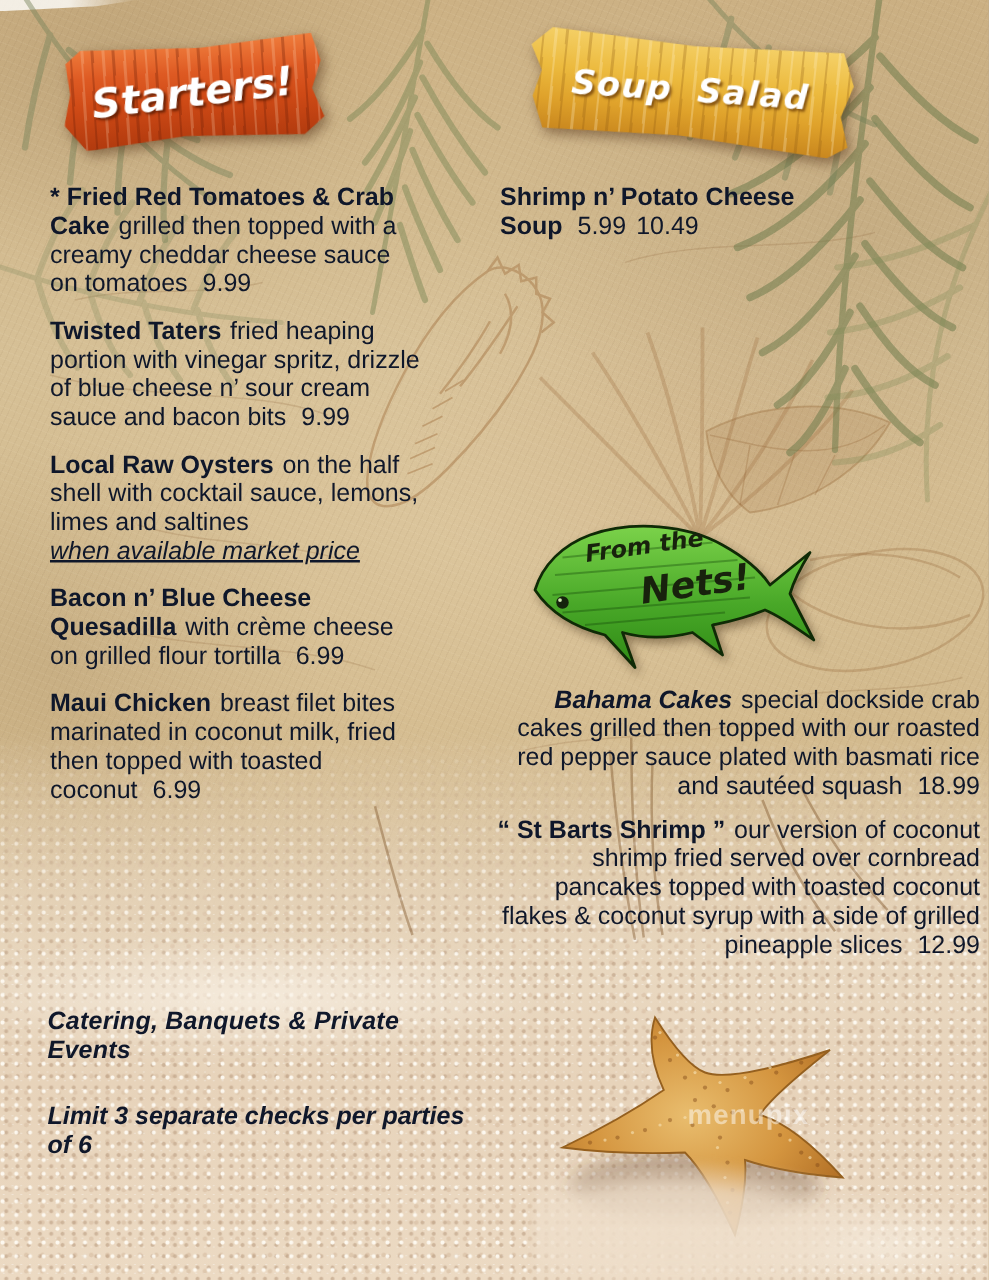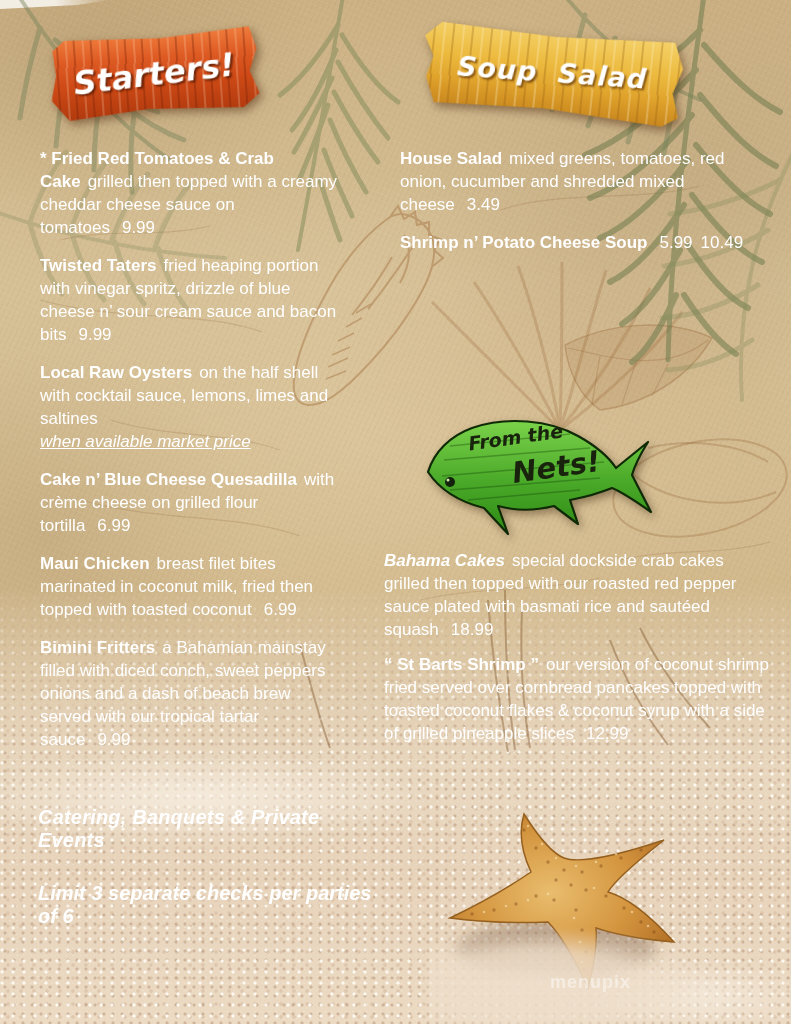--- a/index.html
+++ b/index.html
@@ -37,21 +37,21 @@
     -webkit-mask-image:linear-gradient(180deg,transparent 0,rgba(0,0,0,.55) 18%,#000 42%);
     mask-image:linear-gradient(180deg,transparent 0,rgba(0,0,0,.55) 18%,#000 42%);}
   .dune1{position:absolute;left:0;top:750px;width:440px;height:95px;
     background:radial-gradient(ellipse at 45% 50%, rgba(249,241,229,0.8), transparent 70%);filter:blur(7px);}
   .dune2{position:absolute;left:560px;top:960px;width:260px;height:70px;
     background:radial-gradient(ellipse, rgba(250,243,232,0.7), transparent 70%);filter:blur(7px);}
   .mound{position:absolute;left:428px;top:928px;width:290px;height:104px;
     background:radial-gradient(ellipse at 38% 55%, rgba(238,222,202,0.97) 0%, rgba(238,222,202,0.8) 42%, transparent 72%);
     filter:blur(3px);}
   
-  .watermark{position:absolute;left:550px;top:972px;font-size:18px;font-weight:700;
+  .watermark{position:absolute;left:550px;top:879px;font-size:22px;font-weight:700;
     letter-spacing:1px;color:rgba(255,255,255,0.48);}
   
   .plank-wrap{position:absolute;filter:drop-shadow(3px 4px 5px rgba(70,35,10,0.5));}
   .plank{position:relative;width:100%;height:100%;display:flex;align-items:center;justify-content:center;}
   .starters-wrap{left:50px;top:33px;width:208px;height:82px;transform:rotate(-4deg);}
   .plank-starters{
     background:linear-gradient(180deg,#ef7c3c 0%,#de5a23 30%,#cf4a16 58%,#b13a0e 100%);
     clip-path:polygon(2% 14%,8% 2%,54% 7%,97% 0%,100% 27%,96% 54%,100% 82%,92% 98%,46% 92%,8% 100%,0% 74%,3% 44%);}
   .plank-starters::before{content:"";position:absolute;inset:0;
     background:repeating-linear-gradient(91deg, rgba(255,226,196,0.22) 0 2px, transparent 2px 8px,
@@ -69,32 +69,32 @@
   .plank-soup .plank-text{font-size:27px;letter-spacing:1px;word-spacing:10px;
     text-shadow:2px 2px 2px rgba(120,70,10,0.85);transform:rotate(-2deg);}
   
   .fish-sign{position:absolute;left:420px;top:396px;width:238px;height:152px;
     filter:drop-shadow(3px 4px 4px rgba(60,40,15,0.45));}
   .fish-sign .txt{position:absolute;font-family:"DejaVu Sans",sans-serif;font-style:italic;font-weight:700;
     color:#18220d;transform:rotate(-8deg);white-space:nowrap;}
   .fish-txt1{left:48px;top:30px;font-size:19px;}
   .fish-txt2{left:92px;top:54px;font-size:29px;}
   
-  .col{position:absolute;font-size:17px;line-height:23px;color:#ffffff;}
+  .col{position:absolute;font-size:20px;line-height:23px;color:#0f172a;}
   .col-starters{left:40px;top:147px;width:300px;}
   .col-soup{left:400px;top:147px;width:356px;}
-  .col-nets{left:384px;top:549px;width:388px;}
+  .col-nets{left:396px;top:549px;width:388px;text-align:right;}
   .menu-item{margin-bottom:15px;}
   .col-nets .menu-item{margin-bottom:12px;}
   .nm{font-weight:700;}
   .ds{margin-left:7px;}
   .pr{margin-left:12px;}
   .pr2{margin-left:8px;}
   .note{display:block;font-style:italic;text-decoration:underline;}
-  .footer{position:absolute;left:38px;top:806px;width:352px;color:#ffffff;}
+  .footer{position:absolute;left:38px;top:806px;width:352px;color:#0f172a;}
   .catering{font-size:20px;font-style:italic;font-weight:700;letter-spacing:.2px;margin:0 0 30px 0;}
   .limit{font-size:20px;font-style:italic;font-weight:700;margin:0 0 13px 0;white-space:pre-wrap;}
 </style>
 </head>
 <body>
 
 <div class="page">
 
   <div class="bg-base"></div>
   <div class="sliver"></div>
@@ -329,34 +329,28 @@
       <span class="nm">* Fried Red Tomatoes &amp; Crab Cake</span><span class="ds">grilled then topped with a creamy cheddar cheese sauce on tomatoes</span><span class="pr">9.99</span>
     </div>
     <div class="menu-item">
       <span class="nm">Twisted Taters</span><span class="ds">fried heaping portion with vinegar spritz, drizzle of blue cheese n’ sour cream sauce and bacon bits</span><span class="pr">9.99</span>
     </div>
     <div class="menu-item">
       <span class="nm">Local Raw Oysters</span><span class="ds">on the half shell with cocktail sauce, lemons, limes and saltines</span>
       <span class="note">when available market price</span>
     </div>
     <div class="menu-item">
-      <span class="nm">Cake n’ Blue Cheese Quesadilla</span><span class="ds">with crème cheese on grilled flour tortilla</span><span class="pr">6.99</span>
+      <span class="nm">Bacon n’ Blue Cheese Quesadilla</span><span class="ds">with crème cheese on grilled flour tortilla</span><span class="pr">6.99</span>
     </div>
     <div class="menu-item">
       <span class="nm">Maui Chicken</span><span class="ds">breast filet bites marinated in coconut milk, fried then topped with toasted coconut</span><span class="pr">6.99</span>
     </div>
-    <div class="menu-item">
-      <span class="nm">Bimini Fritters</span><span class="ds">a Bahamian mainstay filled with diced conch, sweet peppers onions and a dash of beach brew served with our tropical tartar sauce</span><span class="pr">9.99</span>
-    </div>
   </div>
 
   <div class="col col-soup">
-    <div class="menu-item">
-      <span class="nm">House Salad</span><span class="ds">mixed greens, tomatoes, red onion, cucumber and shredded mixed cheese</span><span class="pr">3.49</span>
-    </div>
     <div class="menu-item">
       <span class="nm">Shrimp n’ Potato Cheese Soup</span><span class="pr">5.99</span><span class="pr2">10.49</span>
     </div>
   </div>
 
   <div class="col col-nets">
     <div class="menu-item">
       <span class="nm" style="font-style:italic">Bahama Cakes</span><span class="ds">special dockside crab cakes grilled then topped with our roasted red pepper sauce plated with basmati rice and sautéed squash</span><span class="pr">18.99</span>
     </div>
     <div class="menu-item">

